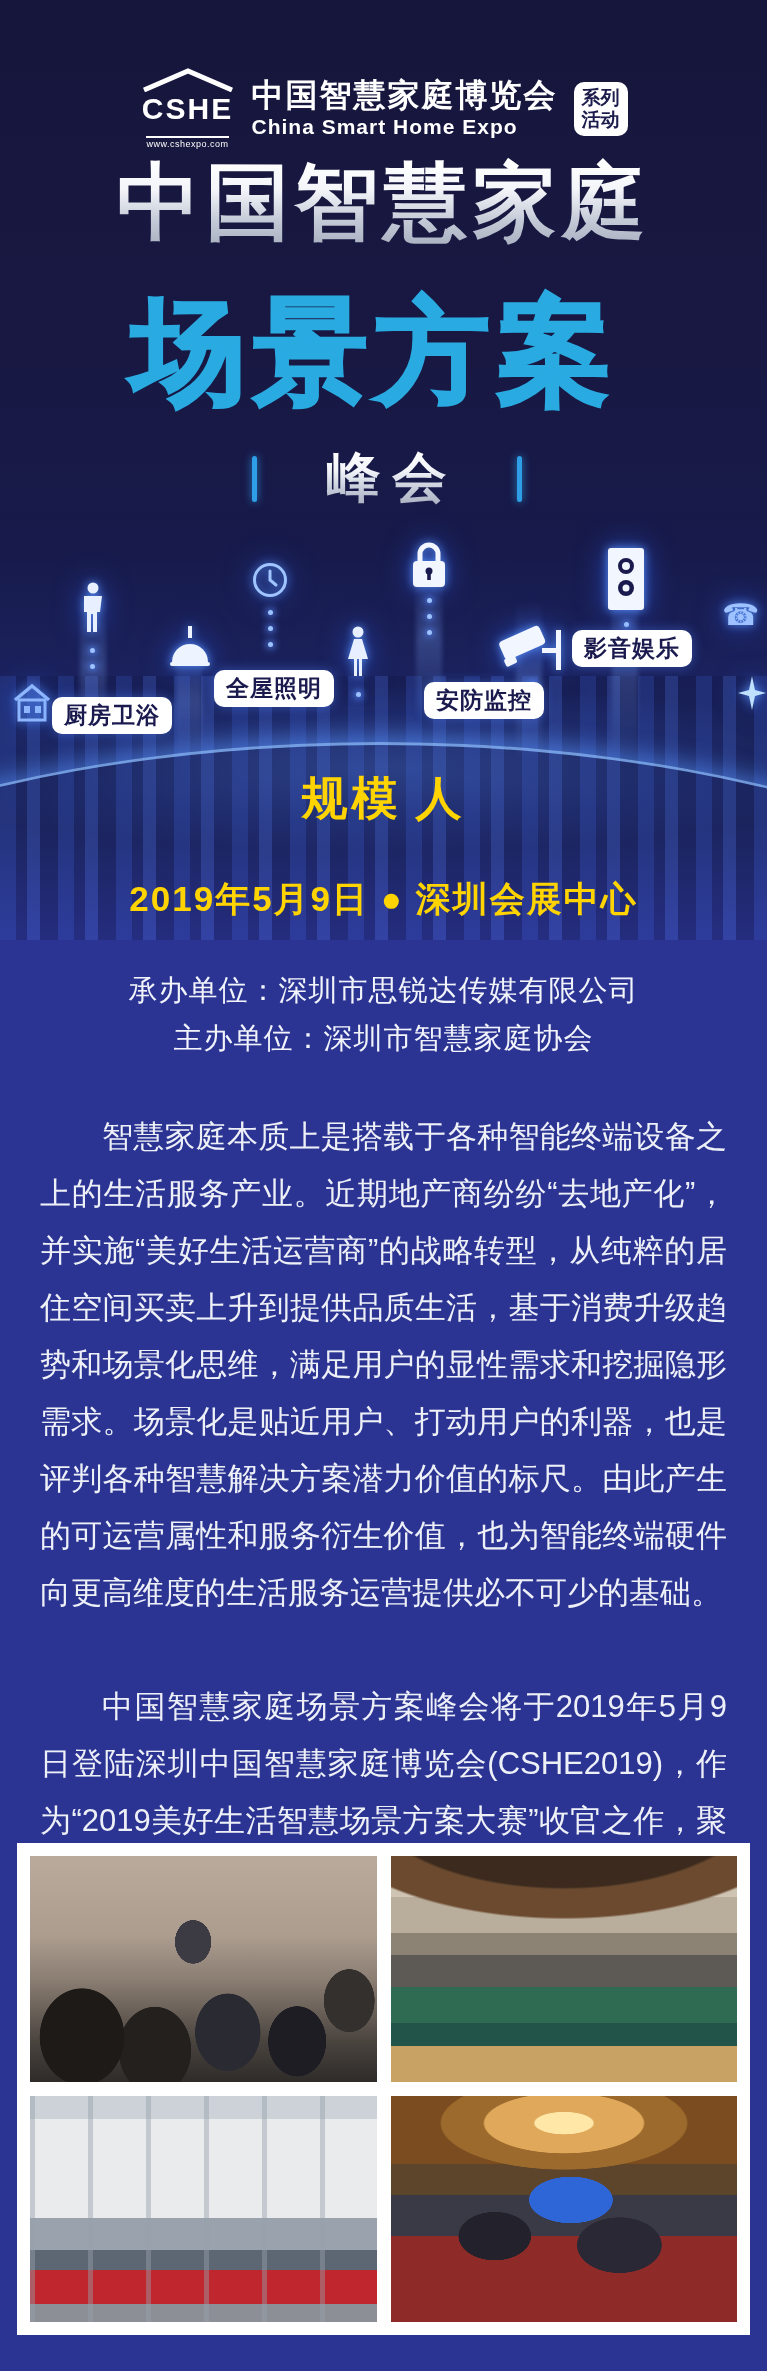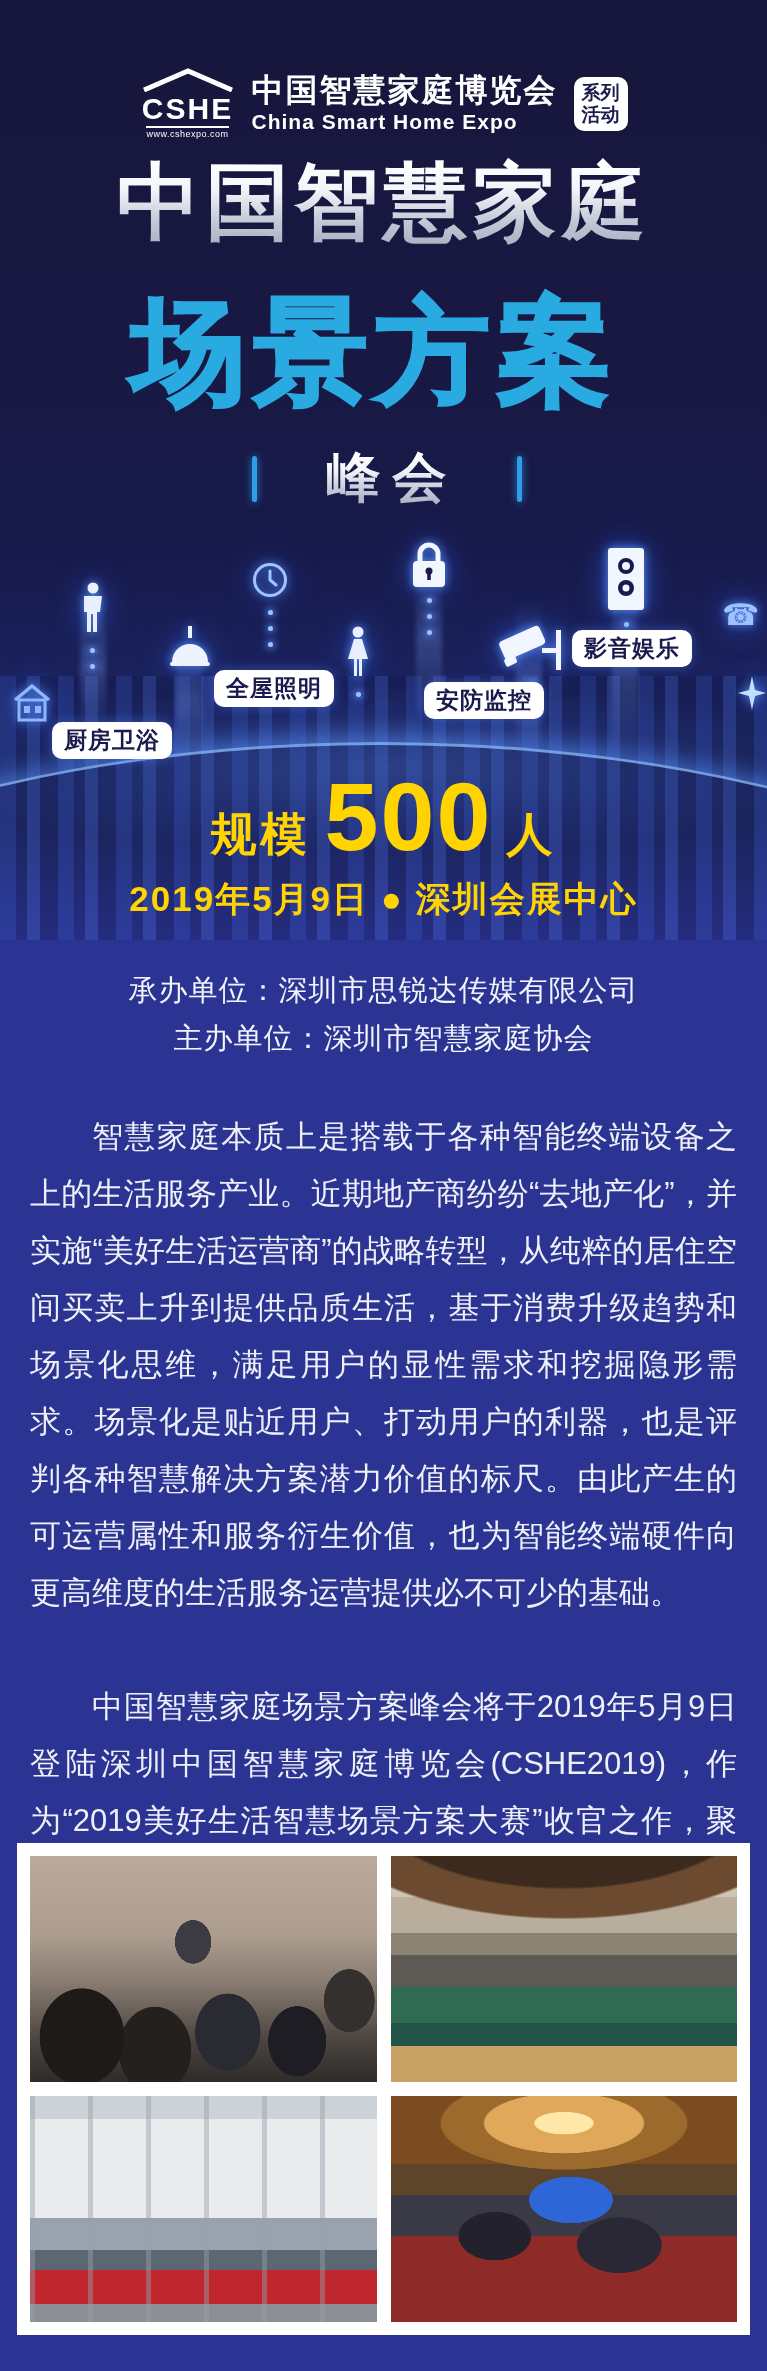--- a/index.html
+++ b/index.html
@@ -11,21 +11,21 @@
   }
   
   .top-section{
     position:relative;width:767px;height:940px;
     background:linear-gradient(180deg,#16163c 0%,#181843 38%,#171a4a 58%,#1b2360 74%,#253076 88%,#2b3492 100%);
   }
   
   .logo-row{position:absolute;top:68px;left:0;right:0;display:flex;justify-content:center;align-items:center;gap:16px;}
   .logo-mark{display:flex;flex-direction:column;align-items:center;color:#fff;}
   .logo-abbr{font-size:30px;font-weight:900;letter-spacing:2px;line-height:1;margin-top:-2px;}
-  .logo-web{font-size:9px;letter-spacing:.5px;border-top:2px solid #fff;padding-top:1px;margin-top:2px;}
+  .logo-web{font-size:9px;letter-spacing:.5px;border-top:2px solid #fff;padding-top:1px;margin-top:12px;}
   .logo-titles{display:flex;flex-direction:column;align-items:flex-start;color:#fff;}
   .logo-cn{font-size:32px;font-weight:900;letter-spacing:2px;line-height:1.1;}
   .logo-en{font-size:21px;font-weight:bold;letter-spacing:1px;line-height:1.2;}
   .series-badge{
     background:#fff;border-radius:10px;padding:5px 8px;text-align:center;
     color:#1c1c4c;font-size:19px;font-weight:bold;line-height:22px;
   }
   
   .silver-text{
     background:linear-gradient(180deg,#ffffff 12%,#f3f5f9 38%,#c3c9d6 66%,#9aa2b4 100%);
@@ -67,21 +67,21 @@
   }
   
   .scale-row{position:absolute;top:768px;left:0;right:0;display:flex;justify-content:center;align-items:baseline;gap:14px;color:#ffd401;z-index:3;}
   .scale-prefix,.scale-suffix{font-size:46px;font-weight:bold;letter-spacing:4px;text-align:right;}
   .scale-number{font-size:97px;font-weight:900;letter-spacing:2px;line-height:1;}
   .date-row{position:absolute;top:876px;left:0;right:0;text-align:center;
     color:#ffd401;font-size:35px;font-weight:900;letter-spacing:2px;z-index:3;}
   
   .mid-section{position:relative;width:767px;height:903px;background:#2b3492;}
   .organizers{padding-top:26px;text-align:center;color:#f2f4fb;font-size:29px;line-height:48px;font-weight:400;letter-spacing:1px;}
-  .intro{margin-top:46px;padding:0 30px;color:#eef0f8;font-size:31px;line-height:57px;
+  .intro{margin-top:46px;padding:0 40px;color:#eef0f8;font-size:31px;line-height:57px;
     text-align:justify;font-weight:300;}
   .intro p{margin:0 0 57px 0;text-indent:2em;}
   
   .photo-section{position:relative;width:767px;height:492px;background:#2b3492;}
   .photo-card{
     position:absolute;left:17px;top:0;width:733px;height:492px;background:#fff;
     box-sizing:border-box;padding:13px;
   }
   .photo-grid{display:grid;grid-template-columns:1fr 1fr;grid-template-rows:1fr 1fr;gap:14px;width:100%;height:100%;}
   .photo{width:100%;height:100%;}
@@ -233,29 +233,28 @@
       <span class="dot" style="left:268px;top:96px;"></span>
       <span class="dot" style="left:268px;top:112px;"></span>
       <span class="dot" style="left:427px;top:68px;"></span>
       <span class="dot" style="left:427px;top:84px;"></span>
       <span class="dot" style="left:427px;top:100px;"></span>
       <span class="dot" style="left:624px;top:92px;"></span>
       <span class="dot" style="left:624px;top:108px;"></span>
       <span class="dot" style="left:530px;top:152px;"></span>
       <span class="dot" style="left:356px;top:162px;"></span>
 
-      <span class="scene-pill" style="left:52px;top:192px;">厨房卫浴</span>
+      <span class="scene-pill" style="left:52px;top:167px;">厨房卫浴</span>
       <span class="scene-pill" style="left:214px;top:140px;">全屋照明</span>
       <span class="scene-pill" style="left:424px;top:152px;">安防监控</span>
       <span class="scene-pill" style="left:572px;top:100px;">影音娱乐</span>
     </div>
 
     <div class="scale-row">
       <span class="scale-prefix">规模</span>
-      <span class="scale-number">500</span>
       <span class="scale-suffix">人</span>
     </div>
     <div class="date-row">2019年5月9日 ● 深圳会展中心</div>
   </div>
 
   <div class="mid-section">
     <div class="organizers">
       <div>承办单位：深圳市思锐达传媒有限公司</div>
       <div>主办单位：深圳市智慧家庭协会</div>
     </div>

